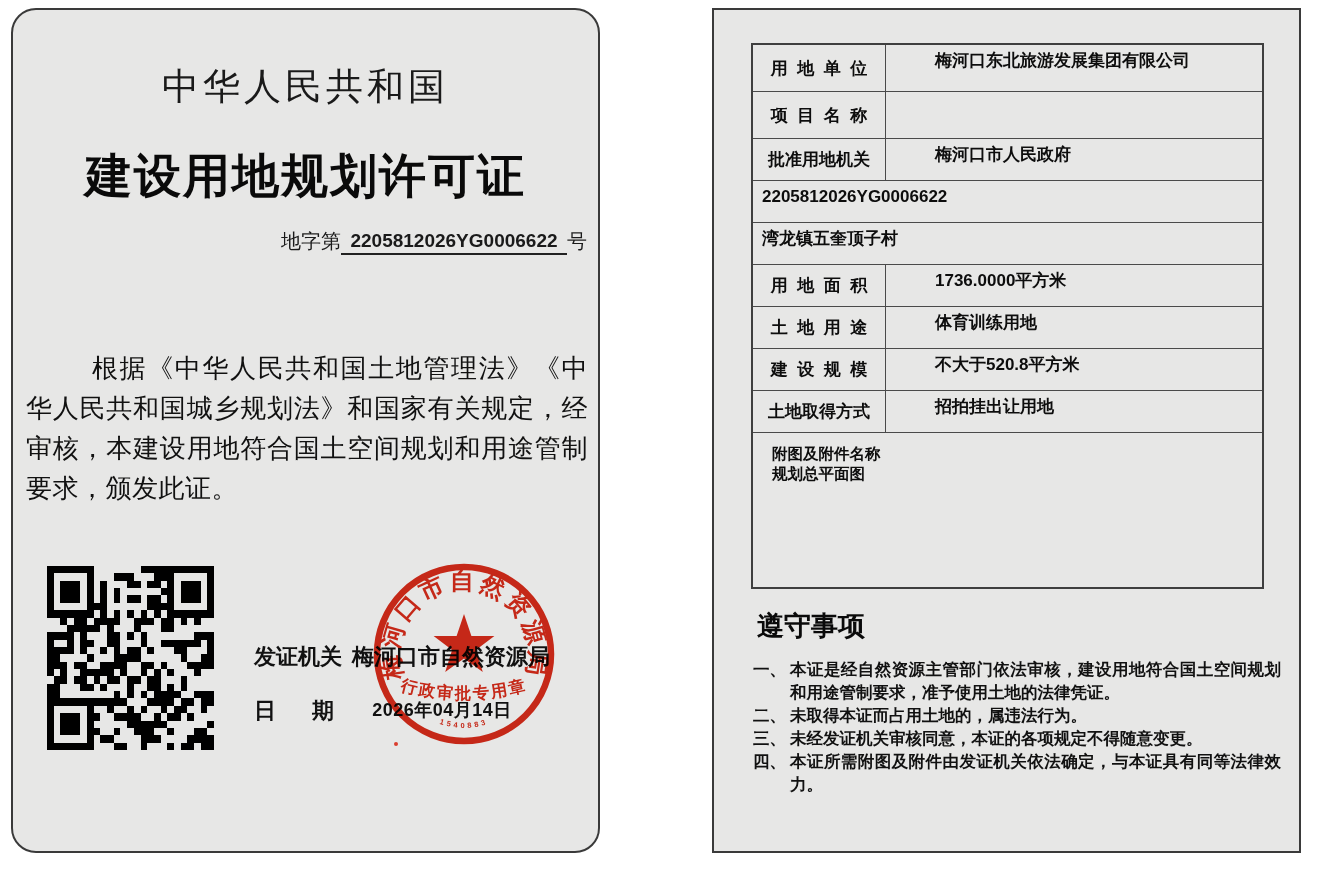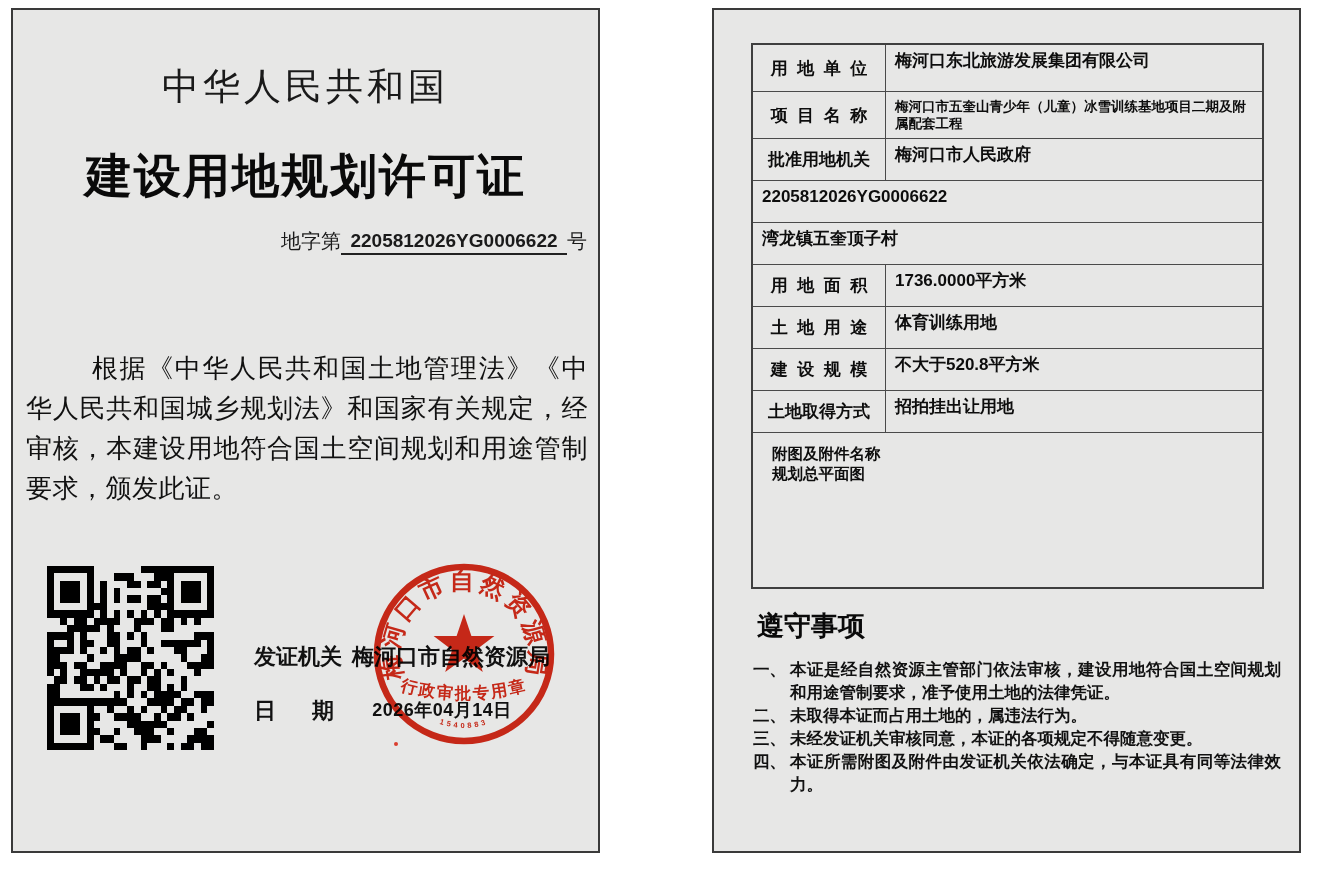--- a/index.html
+++ b/index.html
@@ -5,21 +5,21 @@
   html,body{margin:0;padding:0;}
   body{
     width:1324px;height:878px;position:relative;background:#ffffff;
     font-family:"Liberation Sans","DejaVu Sans",sans-serif;color:#0d0d0d;
     overflow:hidden;
   }
   .page{
     position:absolute;top:8px;height:845px;width:589px;
     background:#e7e7e6;border:2px solid #3a3a3a;box-sizing:border-box;
   }
-  #left-page{left:11px;}
+  #left-page{left:11px;border-radius:25px;}
   #right-page{left:712px;}
 
   
   .country{
     position:absolute;top:52px;left:0;right:0;text-align:center;
     font-family:"Liberation Serif","DejaVu Serif",serif;
     font-size:37px;letter-spacing:4px;color:#1a1a1a;font-weight:400;
   }
   .cert-title{
     position:absolute;top:135px;left:0;right:0;text-align:center;
@@ -51,21 +51,21 @@
   #seal{position:absolute;left:351px;top:544px;width:200px;height:200px;
     mix-blend-mode:multiply;opacity:0.95;}
   .seal-dot{position:absolute;left:381px;top:732px;width:4px;height:4px;
     border-radius:50%;background:#d8200d;opacity:.85;}
 
   
   .cert-table{
     position:absolute;left:37px;top:33px;width:513px;
     border:2px solid #3f3f3f;box-sizing:border-box;background:#e7e7e6;
   }
-  .trow{display:flex;border-bottom:1px solid #4a4a4a;box-sizing:border-box;}
+  .trow{display:flex;border-bottom:1px solid #4a4a4a;box-sizing:border-box;gap:40px;}
   .trow:last-child{border-bottom:none;}
   .h47{height:47px;}  .h42{height:42px;}  .h154{height:154px;}
   .tlabel{
     width:133px;border-right:1px solid #4a4a4a;box-sizing:border-box;
     display:flex;align-items:center;justify-content:center;
     font-size:17px;font-weight:700;white-space:pre;
   }
   .tvalue{flex:1;padding:5px 8px 0 9px;font-size:17px;font-weight:700;line-height:21px;}
   .tvalue.small{font-size:13.5px;line-height:17px;padding-top:6px;}
   .attach-cell{padding:11px 14px 0 19px;font-size:15.5px;font-weight:700;line-height:20px;}
@@ -452,21 +452,20 @@
 </div>
 
 <div class="page" id="right-page">
   <div class="cert-table">
     <div class="trow h47">
       <div class="tlabel">用  地  单  位</div>
       <div class="tvalue">梅河口东北旅游发展集团有限公司</div>
     </div>
     <div class="trow h47">
       <div class="tlabel">项  目  名  称</div>
-      <div class="tvalue small">梅河口市五奎山青少年（儿童）冰雪训练基地项目二期及附属配套工程</div>
     </div>
     <div class="trow h42">
       <div class="tlabel">批准用地机关</div>
       <div class="tvalue">梅河口市人民政府</div>
     </div>
     <div class="trow h42">
       <div class="tvalue">2205812026YG0006622</div>
     </div>
     <div class="trow h42">
       <div class="tvalue">湾龙镇五奎顶子村</div>

